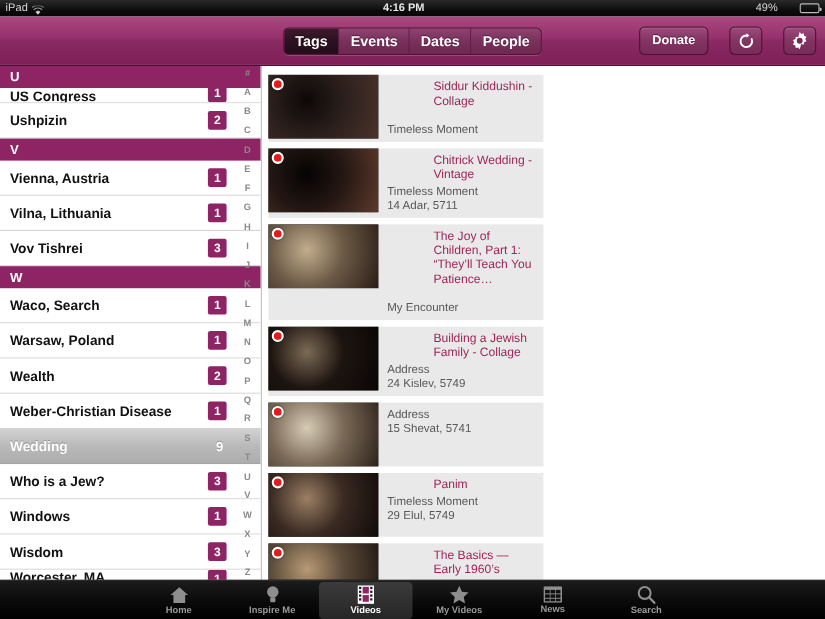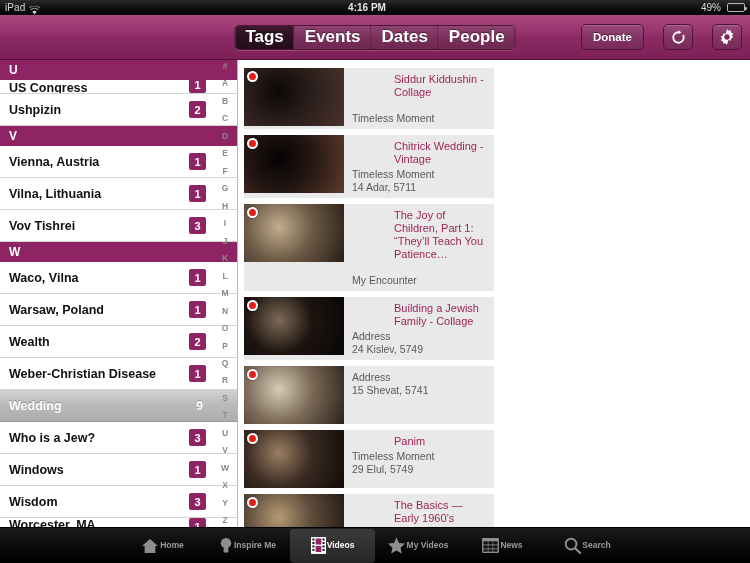--- a/index.html
+++ b/index.html
@@ -20,21 +20,21 @@
   }
   #statusbar .sb-left { display: flex; align-items: center; gap: 4px; padding-left: 5px; }
   #statusbar .sb-device { font-size: 10px; letter-spacing: .1px; }
   .wifi-icon { display: inline-block; width: 11px; height: 9px; position: relative; top: 1px; }
   #statusbar .sb-center {
     position: absolute; left: 0; right: 16px; text-align: center;
     font-size: 10px; color: #e6e6e6; font-weight: bold;
   }
   #statusbar .sb-right {
     margin-left: auto; padding-right: 5px; display: flex;
-    align-items: center; gap: 6px; font-size: 10px;
+    align-items: center; gap: 20px; font-size: 10px;
   }
   .battery {
     width: 18px; height: 9px; border: 1px solid #b9b9b9; border-radius: 2px;
     position: relative; display: inline-block; padding: 1px;
   }
   .battery::after {
     content: ""; position: absolute; right: -3px; top: 2.5px;
     width: 2px; height: 3px; background: #b9b9b9; border-radius: 0 1px 1px 0;
   }
   .battery .fill { height: 100%; width: 49%; background: #d9d9d9; border-radius: 1px; }
@@ -47,21 +47,21 @@
     display: flex; align-items: center;
   }
   #segmented {
     position: absolute; left: 50%; transform: translateX(-50%);
     display: flex; height: 25px; border-radius: 5px; overflow: hidden;
     border: 1px solid #4f1335;
     box-shadow: 0 1px 0 rgba(255,255,255,.18);
   }
   #segmented .seg {
     padding: 0 10px; display: flex; align-items: center; justify-content: center;
-    font-size: 17px; font-weight: bold; color: #ffffff;
+    font-size: 13px; font-weight: bold; color: #ffffff;
     background: linear-gradient(to bottom, #8e4470 0%, #79305b 50%, #6f2852 100%);
     border-right: 1px solid #5a1b3f; cursor: pointer;
     text-shadow: 0 -1px 0 rgba(0,0,0,.45);
   }
   #segmented .seg:last-child { border-right: none; }
   #segmented .seg.active {
     background: linear-gradient(to bottom, #3d1a2c 0%, #2c1120 50%, #240d1a 100%);
   }
   #tb-right {
     position: absolute; right: 8px; display: flex; align-items: center; gap: 19px;
@@ -164,21 +164,21 @@
   .card-spacer { height: 11px; }
 
   
   #tabbar {
     position: absolute; bottom: 0; left: 0; right: 0; height: 36px;
     background: linear-gradient(to bottom, #1c1c1c 0%, #0b0b0b 50%, #000000 100%);
     display: flex; align-items: center; justify-content: center; gap: 0;
     border-top: 1px solid #000;
   }
   .tab {
-    width: 85px; height: 34px; display: flex; flex-direction: row;
+    width: 85px; height: 34px; display: flex; flex-direction: column;
     align-items: center; justify-content: center; gap: 1px;
     cursor: pointer; border-radius: 4px;
   }
   .tab.active { background: linear-gradient(to bottom, #3b3b3b 0%, #262626 100%); }
   .tab .tab-label {
     font-size: 8.5px; font-weight: bold; color: #9a9a9a; line-height: 9px;
   }
   .tab.active .tab-label { color: #ffffff; }
   .tab svg { display: block; }
 </style>
@@ -250,21 +250,21 @@
           <div class="row">
             <div class="row-label">Vilna, Lithuania</div>
             <div class="badge">1</div>
           </div>
           <div class="row">
             <div class="row-label">Vov Tishrei</div>
             <div class="badge">3</div>
           </div>
           <div class="sec-header">W</div>
           <div class="row">
-            <div class="row-label">Waco, Vilna</div>
+            <div class="row-label">Waco, Search</div>
             <div class="badge">1</div>
           </div>
           <div class="row">
             <div class="row-label">Warsaw, Poland</div>
             <div class="badge">1</div>
           </div>
           <div class="row">
             <div class="row-label">Wealth</div>
             <div class="badge">2</div>
           </div>

